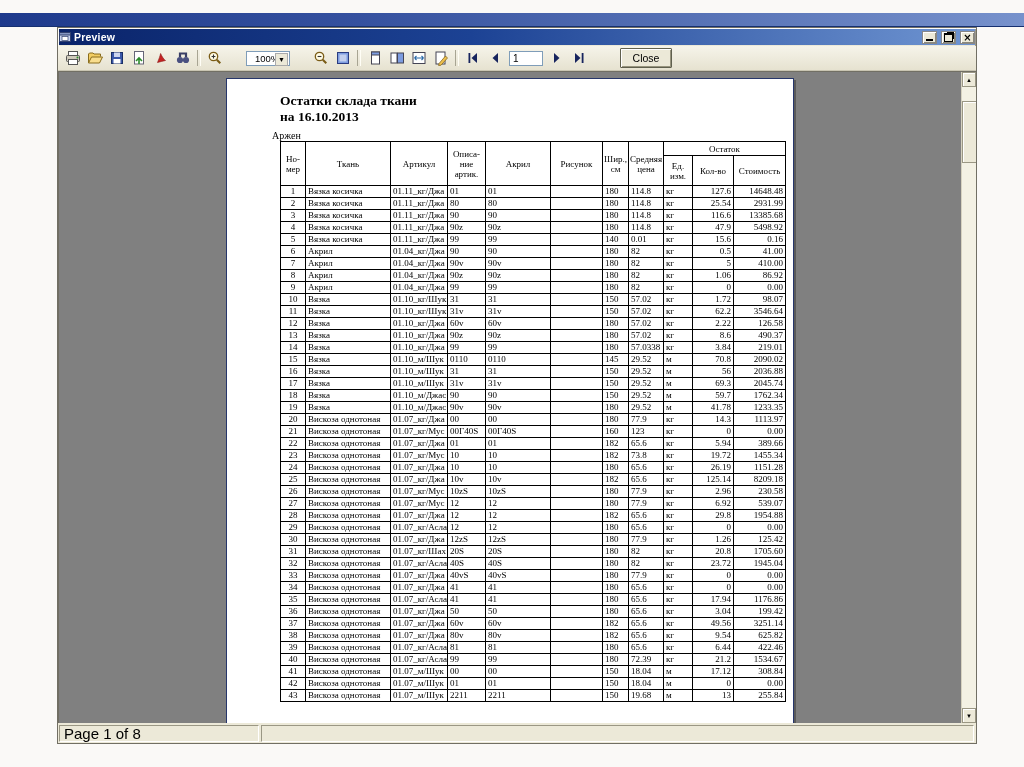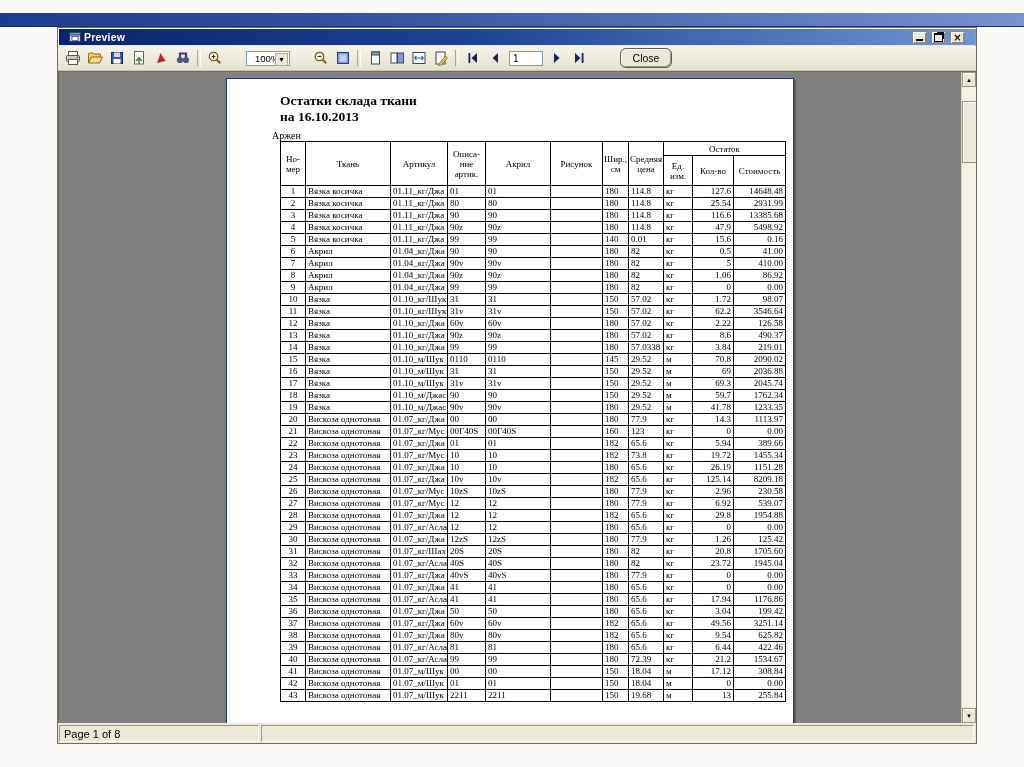--- a/index.html
+++ b/index.html
@@ -17,21 +17,21 @@
   }
   
   .win{
     position:absolute;left:57px;top:27px;width:920px;height:717px;
     background:#ece9d8;
     border:1px solid #716f64;
     box-shadow:inset 1px 1px 0 #fdfcfa, inset -1px -1px 0 #9d9a8d;
     display:flex;flex-direction:column;box-sizing:border-box;
   }
   .titlebar{
-    height:16px;margin:1px;padding:0 10px;
+    height:16px;margin:1px;padding:0 0;
     background:linear-gradient(90deg,#0a246a 0%,#1c4294 45%,#6f95d2 100%);
     display:flex;align-items:center;gap:3px;flex:0 0 auto;
   }
   .titlebar .ticon{width:12px;height:12px;flex:0 0 auto;}
   .titlebar .ttext{color:#fff;font-size:10.5px;font-weight:bold;flex:1;letter-spacing:.2px;}
   .winbtn{
     width:15px;height:13px;background:#ece9d8;border:1px solid #888;
     box-shadow:inset 1px 1px 0 #fff,inset -1px -1px 0 #8a887c;
     display:flex;align-items:center;justify-content:center;
     font-size:9px;line-height:9px;color:#000;margin-left:1px;box-sizing:border-box;
@@ -58,21 +58,21 @@
   }
   .zoombox .arrow{position:absolute;right:1px;top:1px;width:11px;height:11px;background:#ece9d8;border:1px solid #aaa;
     display:flex;align-items:center;justify-content:center;font-size:7px;line-height:7px;}
   .pagebox{
     width:34px;height:15px;background:#fff;border:1px solid #7f9db9;
     font-size:10px;padding:0 3px;box-sizing:border-box;margin:0 3px;flex:0 0 auto;
     font-family:"Liberation Sans",sans-serif;
   }
   .closebtn{
     margin-left:30px;width:50px;height:18px;
-    background:#ece9d8;border:1px solid #60604e;border-radius:6px;
+    background:#ece9d8;border:1px solid #60604e;border-radius:1px;
     box-shadow:inset 1px 1px 0 #fff,inset -1px -1px 0 #97947e;
     font-size:10.5px;display:flex;align-items:center;justify-content:center;flex:0 0 auto;
   }
   
   .pane{
     flex:1 1 auto;position:relative;overflow:hidden;
     background:#808080;
     border-top:1px solid #716f64;border-left:1px solid #716f64;
     display:flex;
   }
@@ -111,21 +111,21 @@
   table.report td{height:11.8px;line-height:11px;}
   td.c0{text-align:center;}
   td.c9,td.c10{text-align:right;}
   
   .statusbar{
     flex:0 0 17px;display:flex;align-items:stretch;gap:2px;
     background:#ece9d8;padding:2px 2px 1px 1px;box-sizing:content-box;height:14px;
   }
   .spanel{
     border:1px solid;border-color:#9a9784 #fff #fff #9a9784;
-    font-size:11px;display:flex;align-items:center;padding:0 4px;box-sizing:border-box;
+    font-size:15px;display:flex;align-items:center;padding:0 4px;box-sizing:border-box;
   }
   .spanel.left{width:200px;flex:0 0 auto;}
   .spanel.right{flex:1;}
 </style>
 </head>
 <body>
 
 <div class="bg-strip"></div>
 
 <div class="win">
@@ -510,21 +510,21 @@
               <tr>
                 <td class="c0">16</td>
                 <td class="c1">Вязка</td>
                 <td class="c2">01.10_м/Шук</td>
                 <td class="c3">31</td>
                 <td class="c4">31</td>
                 <td class="c5"></td>
                 <td class="c6">150</td>
                 <td class="c7">29.52</td>
                 <td class="c8">м</td>
-                <td class="c9">69</td>
+                <td class="c9">56</td>
                 <td class="c10">2036.88</td>
               </tr>
               <tr>
                 <td class="c0">17</td>
                 <td class="c1">Вязка</td>
                 <td class="c2">01.10_м/Шук</td>
                 <td class="c3">31v</td>
                 <td class="c4">31v</td>
                 <td class="c5"></td>
                 <td class="c6">150</td>

